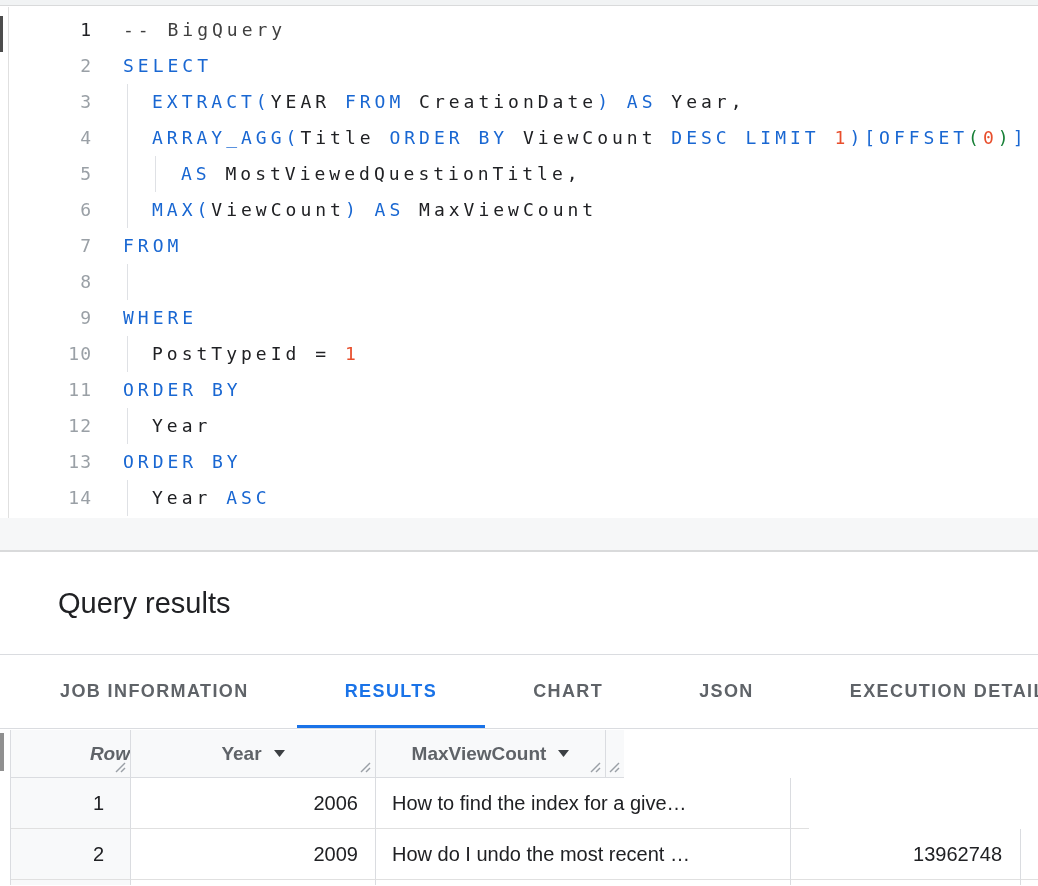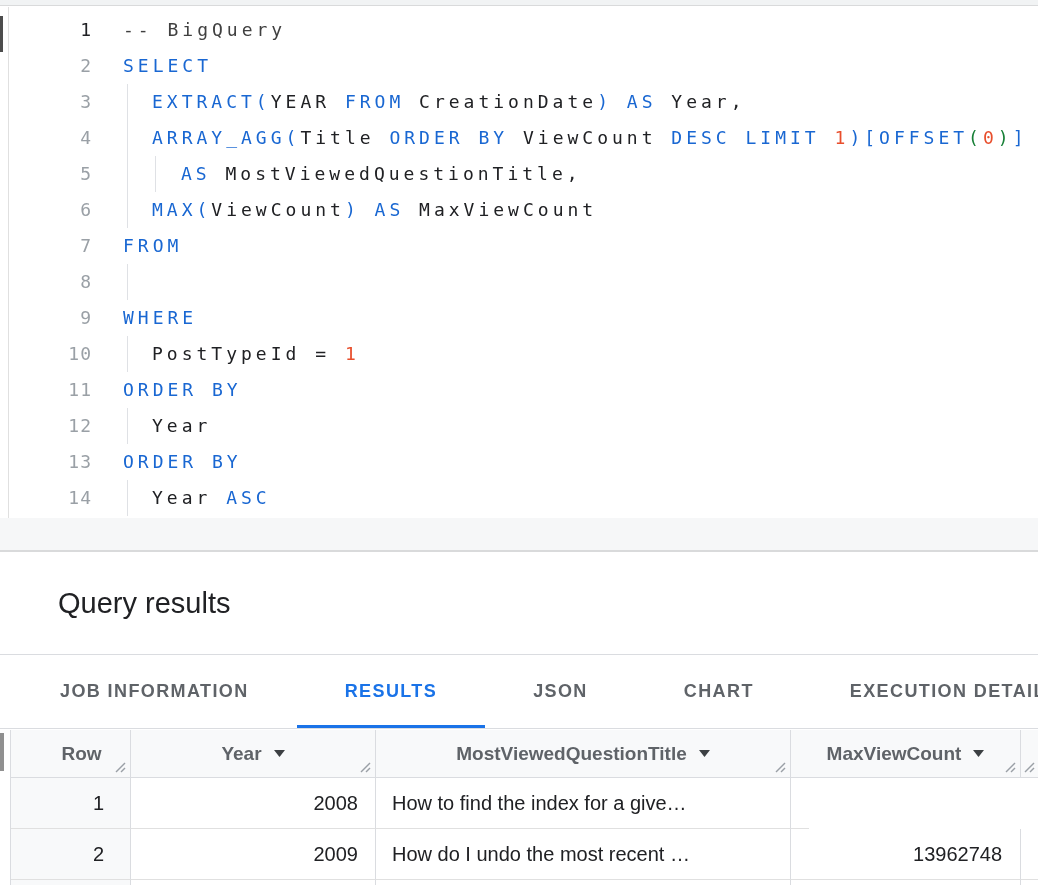--- a/index.html
+++ b/index.html
@@ -44,21 +44,21 @@
 
   
   .rtable{position:absolute;left:10px;top:730px;width:1028px;border-left:1px solid #dadce0;box-sizing:border-box;}
   .trow{display:flex;width:1028px;}
   .tcell{box-sizing:border-box;border-right:1px solid #dadce0;border-bottom:1px solid #e0e0e0;
          overflow:hidden;white-space:nowrap;text-overflow:ellipsis;position:relative;}
   .c0{width:120px;} .c1{width:245px;} .c2{width:415px;} .c3{width:230px;}
   .c4{width:18px;border-right:none;}
   .hrow .tcell{height:48px;background:#f8f9fa;color:#5f6368;font-weight:700;font-size:19px;
          display:flex;align-items:center;justify-content:center;border-bottom:1px solid #dadce0;}
-  .hrow .c0{justify-content:center;padding-left:22px;}
+  .hrow .c0{justify-content:flex-end;padding-left:22px;font-style:italic;}
   .drow .tcell{height:51px;font-size:20px;color:#202124;display:flex;align-items:center;background:#fff;}
   .drow .c0{background:#f8f9fa;justify-content:flex-end;padding-right:26px;}
   .drow .c1{justify-content:flex-end;padding-right:17px;}
   .drow .c2{justify-content:flex-start;padding-left:16px;}
   .drow .c3{justify-content:flex-end;padding-right:18px;}
   .drow.partial .tcell{height:5px;border-bottom:none;}
   .sort-arrow{margin-left:12px;display:inline-block;}
   .grip{position:absolute;right:3px;bottom:3px;}
   .table-left-thumb{position:absolute;left:0;top:733px;width:4px;height:38px;background:#909090;}
 </style>
@@ -93,46 +93,36 @@
   <div class="divider-thick"></div>
 
   <div class="results-titlebar">
     <div class="results-title">Query results</div>
   </div>
   <div class="divider-thin"></div>
 
   <div class="tabs" id="tabs">
       <div class="tab">JOB INFORMATION</div>
       <div class="tab active">RESULTS</div>
+      <div class="tab">CHART</div>
       <div class="tab">JSON</div>
-      <div class="tab">CHART</div>
       <div class="tab">EXECUTION DETAILS</div>
     </div>
 
   <div class="rtable" id="rtable">
       <div class="trow hrow">
         <div class="tcell c0">
           <span>Row</span>
           <svg class="grip" width="13" height="13" viewBox="0 0 13 13">
             <line x1="2" y1="11" x2="11" y2="2" stroke="#9aa0a6" stroke-width="1.4"></line>
             <line x1="7" y1="11" x2="11" y2="7" stroke="#9aa0a6" stroke-width="1.4"></line>
           </svg>
         </div>
         <div class="tcell c1">
           <span>Year</span>
-          <svg class="sort-arrow" width="11" height="7" viewBox="0 0 11 7">
-            <polygon points="0,0 11,0 5.5,7" fill="#3c4043"></polygon>
-          </svg>
-          <svg class="grip" width="13" height="13" viewBox="0 0 13 13">
-            <line x1="2" y1="11" x2="11" y2="2" stroke="#9aa0a6" stroke-width="1.4"></line>
-            <line x1="7" y1="11" x2="11" y2="7" stroke="#9aa0a6" stroke-width="1.4"></line>
-          </svg>
-        </div>
-        <div class="tcell c2">
-          <span>MostViewedQuestionTitle</span>
           <svg class="sort-arrow" width="11" height="7" viewBox="0 0 11 7">
             <polygon points="0,0 11,0 5.5,7" fill="#3c4043"></polygon>
           </svg>
           <svg class="grip" width="13" height="13" viewBox="0 0 13 13">
             <line x1="2" y1="11" x2="11" y2="2" stroke="#9aa0a6" stroke-width="1.4"></line>
             <line x1="7" y1="11" x2="11" y2="7" stroke="#9aa0a6" stroke-width="1.4"></line>
           </svg>
         </div>
         <div class="tcell c3">
           <span>MaxViewCount</span>
@@ -146,21 +136,21 @@
         </div>
         <div class="tcell c4" style="background: rgb(248, 249, 250); border-bottom: 1px solid rgb(218, 220, 224); height: 48px;">
           <svg class="grip" width="13" height="13" viewBox="0 0 13 13">
             <line x1="2" y1="11" x2="11" y2="2" stroke="#9aa0a6" stroke-width="1.4"></line>
             <line x1="7" y1="11" x2="11" y2="7" stroke="#9aa0a6" stroke-width="1.4"></line>
           </svg>
         </div>
       </div>
       <div class="trow drow">
         <div class="tcell c0">1</div>
-        <div class="tcell c1">2008</div>
+        <div class="tcell c1">2006</div>
         <div class="tcell c2">How to find the index for a give…</div>
         <div class="tcell c4"></div>
       </div>
       <div class="trow drow">
         <div class="tcell c0">2</div>
         <div class="tcell c1">2009</div>
         <div class="tcell c2">How do I undo the most recent …</div>
         <div class="tcell c3">13962748</div>
         <div class="tcell c4"></div>
       </div>

